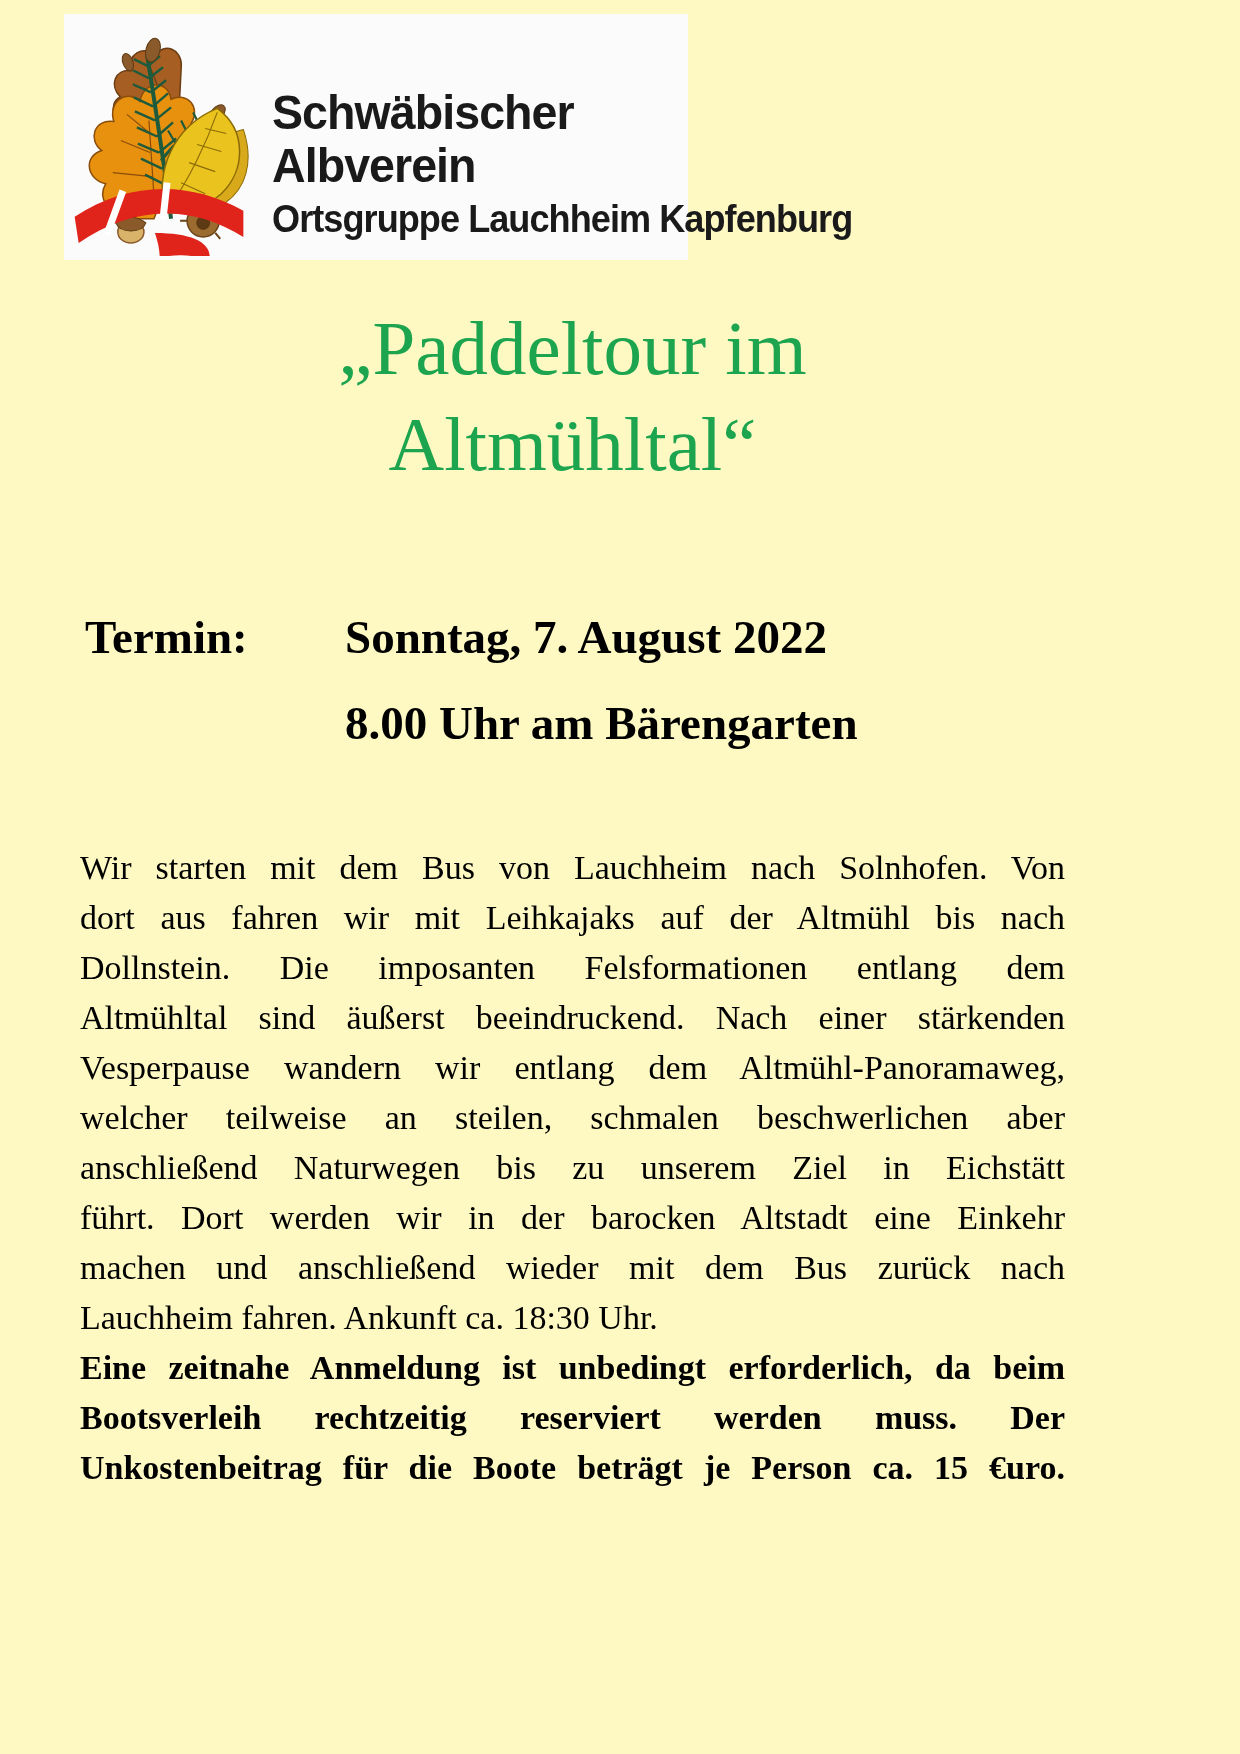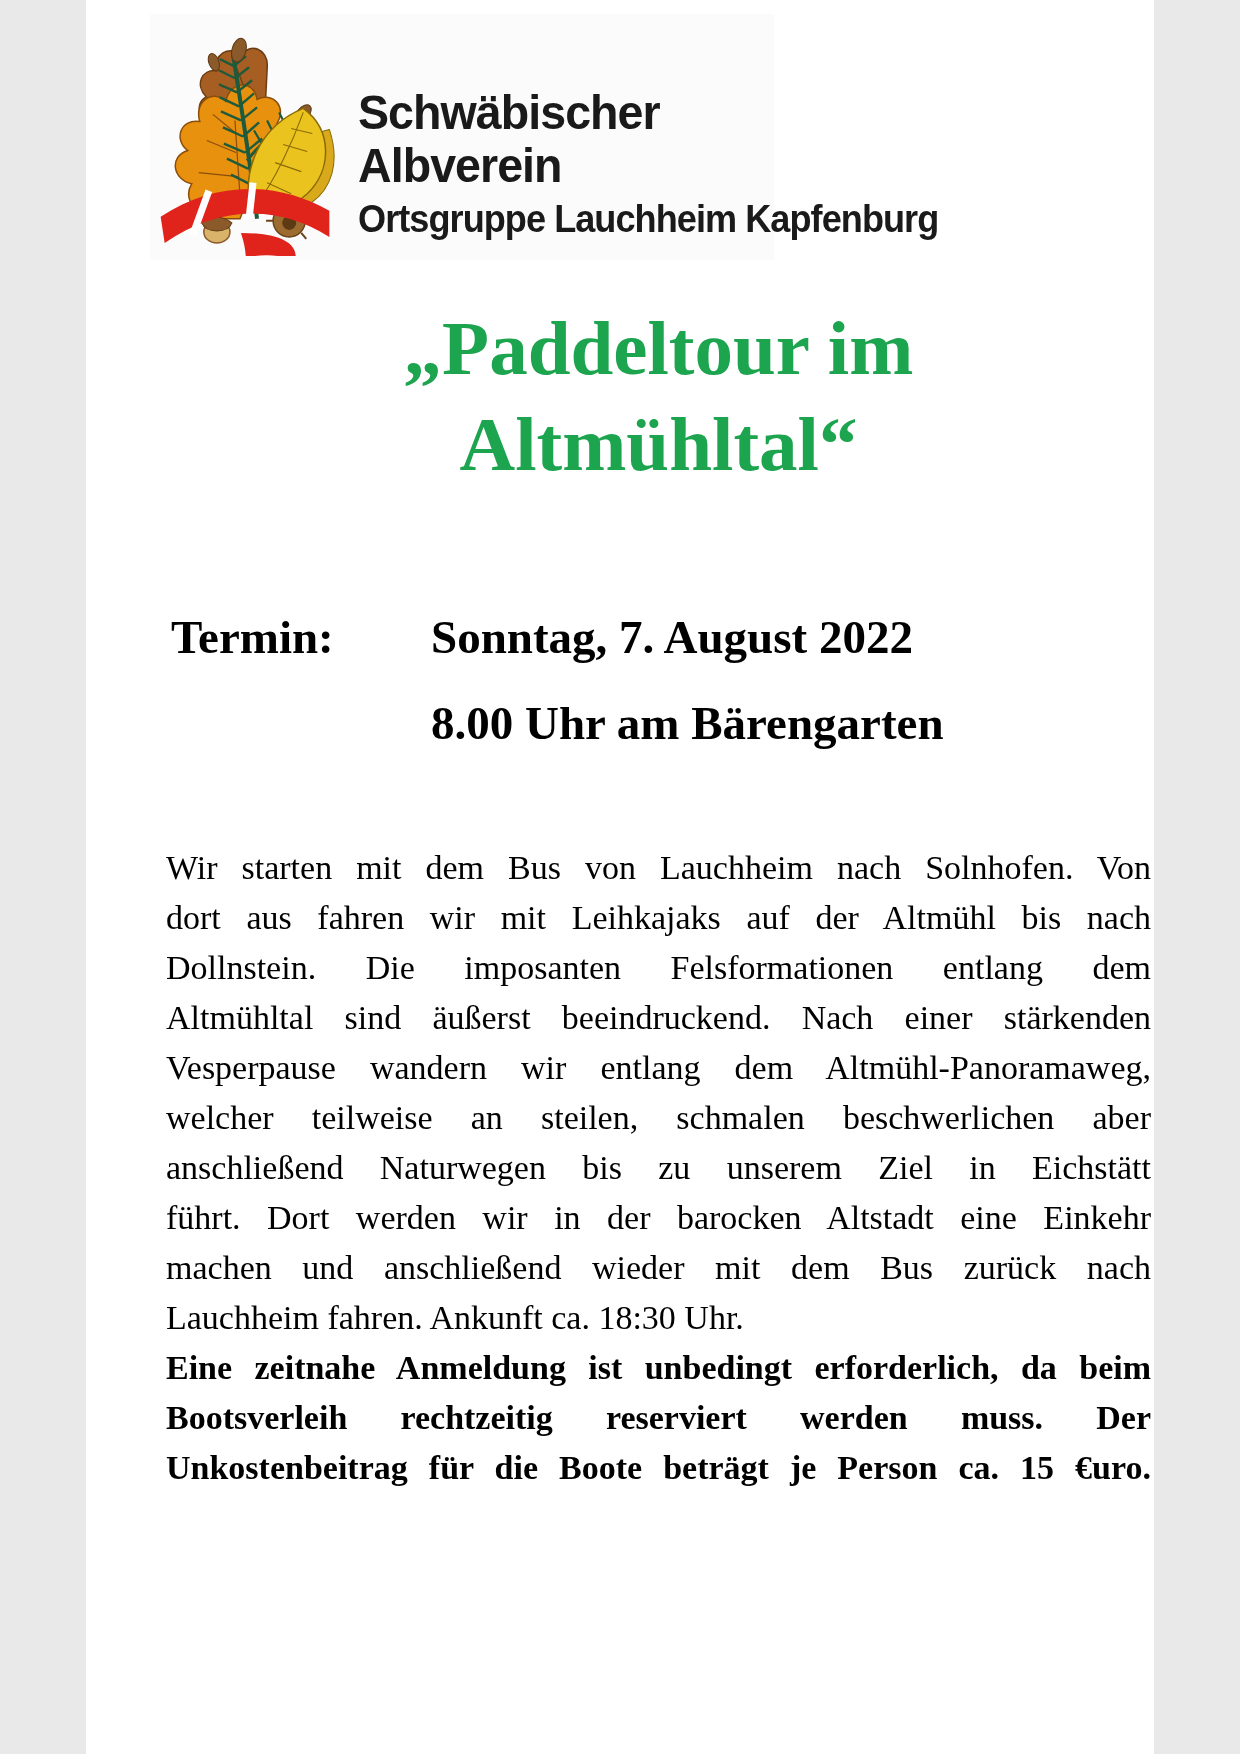--- a/index.html
+++ b/index.html
@@ -1,20 +1,20 @@
 <!DOCTYPE html>
 <html><head>
 <meta charset="utf-8">
 <style>
   html,body{margin:0;padding:0;background:#e9e9e9;}
   .page{
     position:relative;
-    width:1068px;height:1754px;
+    width:1240px;height:1754px;
     margin:0 auto;
-    background:#ffffff;
+    background:#fef9c3;
     font-family:"Liberation Serif", serif;
     color:#000;
     overflow:hidden;
   }
   
   .logo-block{
     position:absolute;left:64px;top:14px;width:624px;height:246px;
     background:#fbfbfb;
   }
   .logo-svg{position:absolute;left:4px;top:6px;width:182px;height:236px;}
@@ -23,21 +23,21 @@
     font-family:"Liberation Sans", sans-serif;
     font-weight:bold;color:#1a1a1a;
     transform:scaleX(0.95);transform-origin:left top;
     letter-spacing:-1px;
   }
   .org-line1,.org-line2{font-size:49px;line-height:53px;white-space:nowrap;}
   .org-line3{font-size:38px;line-height:44px;margin-top:5px;white-space:nowrap;}
   
   .main-title{
     position:absolute;left:80px;top:300px;width:985px;
-    text-align:center;font-weight:bold;
+    text-align:center;font-weight:normal;
     font-size:77px;line-height:96px;
   }
   
   .schedule-label{
     position:absolute;left:85px;top:608px;
     font-weight:bold;font-size:47px;line-height:58px;
   }
   .schedule-date{
     position:absolute;left:345px;top:608px;
     font-weight:bold;font-size:47px;line-height:58px;white-space:nowrap;

